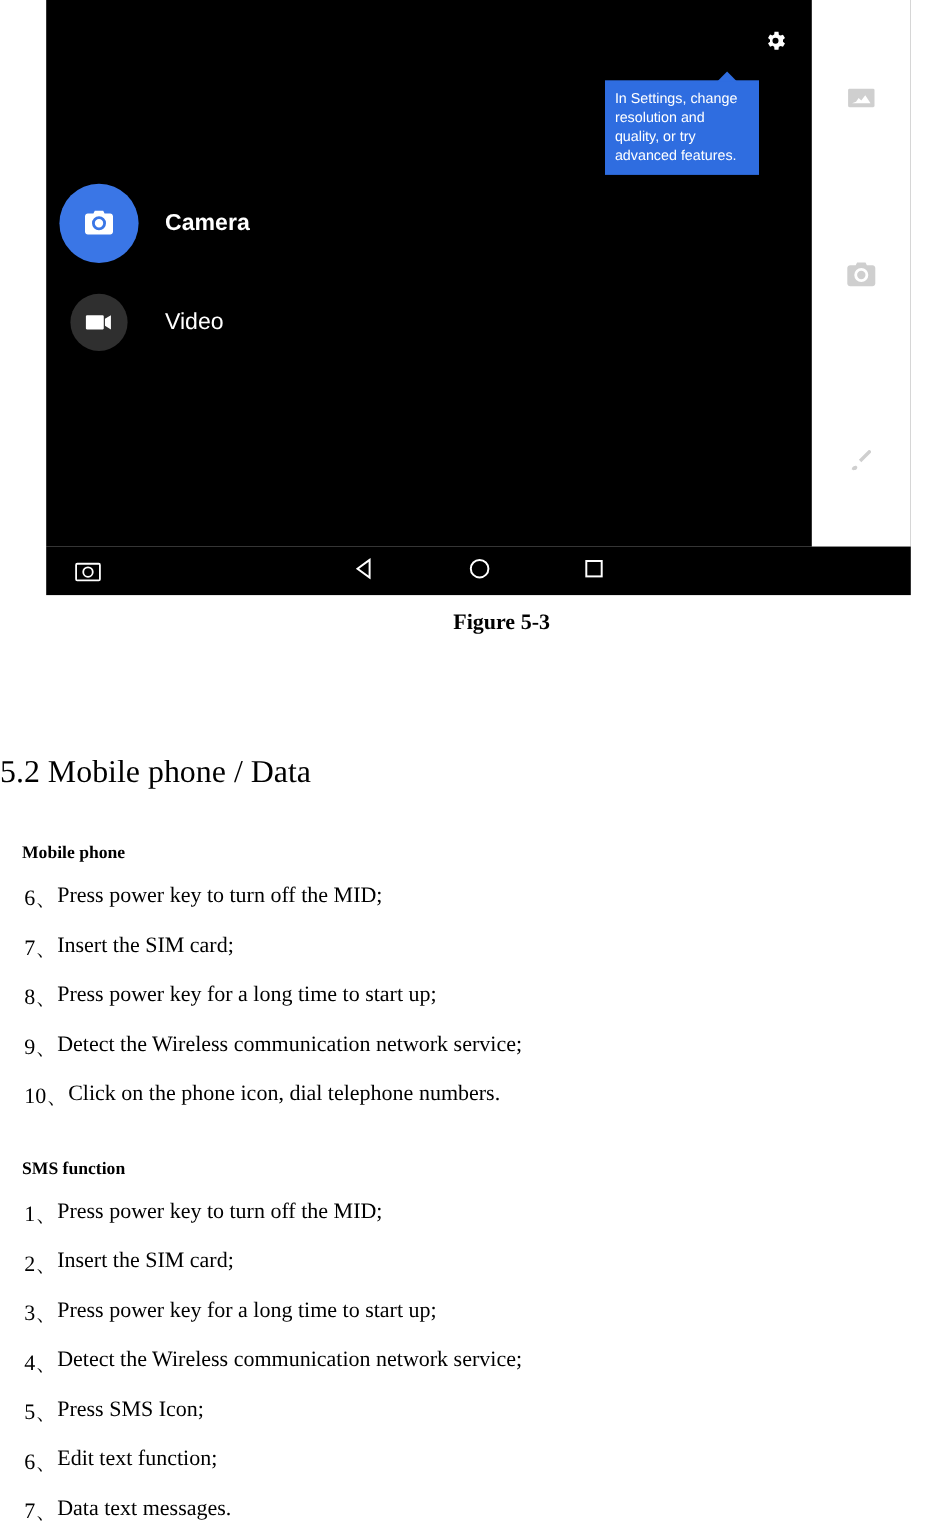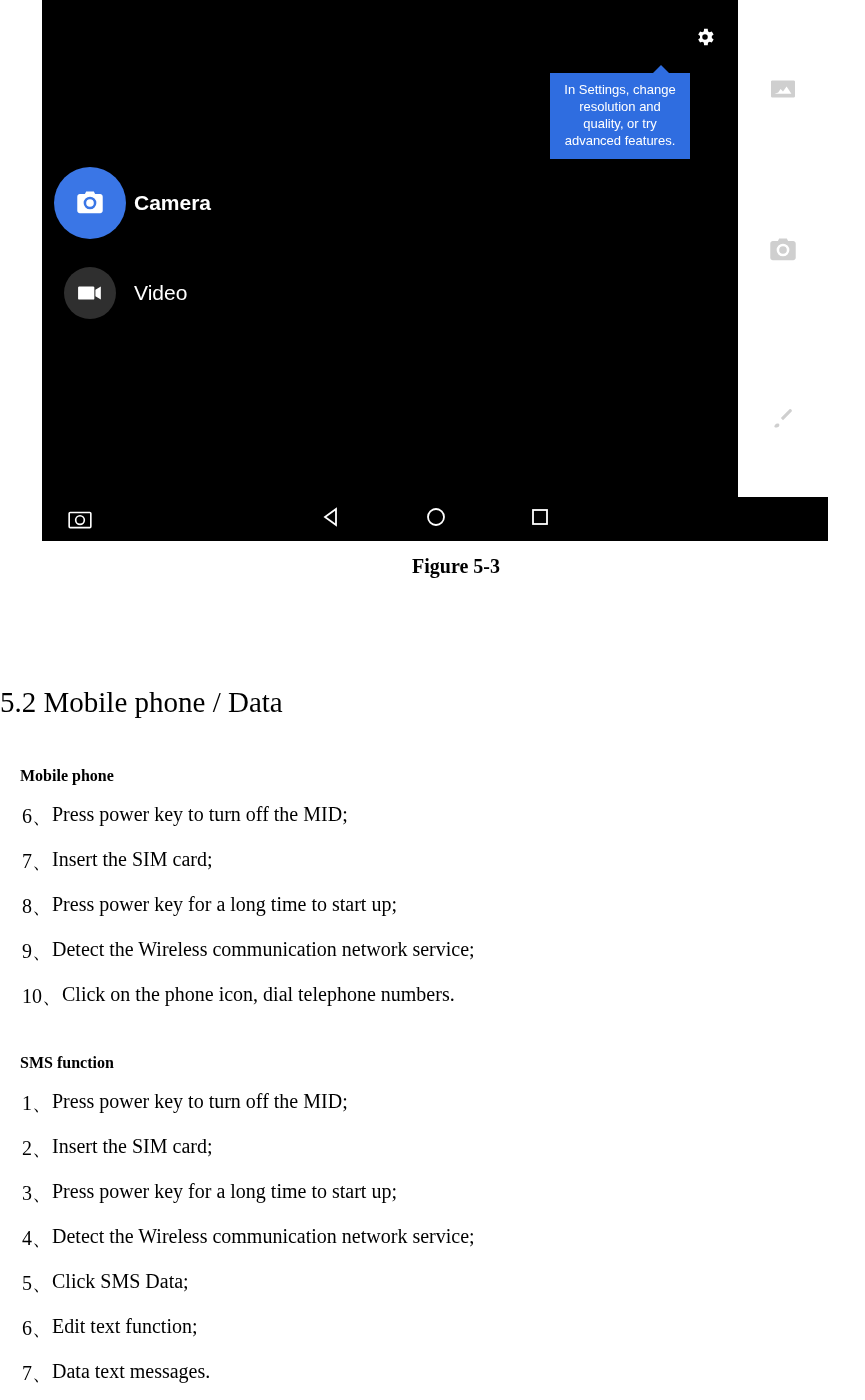--- a/index.html
+++ b/index.html
@@ -27,21 +27,20 @@
       background: #fff;
       position: relative;
     }
     .screenshot-inner {
       position: absolute;
       left: 0;
       top: 0;
       width: 786px;
       height: 497px;
       background: #000;
-      text-align: center;
     }
     
     .right-col {
       position: absolute;
       right: 0;
       top: 0;
       width: 90px;
       height: 497px;
       background: #fff;
     }
@@ -86,21 +85,21 @@
       height: 0;
       border-left: 9px solid transparent;
       border-right: 9px solid transparent;
       border-bottom: 9px solid #2f6de0;
     }
     
     .mode-row {
       position: absolute;
       display: flex;
       align-items: center;
-      gap: 8px;
+      gap: 24px;
       left: 12px;
     }
     .mode-camera { top: 167px; }
     .mode-video { top: 267px; }
     .mode-circle {
       width: 72px;
       height: 72px;
       border-radius: 50%;
       display: flex;
       align-items: center;
@@ -309,21 +308,21 @@
     <div class="num-item">
         <span class="num">3、</span>
         <span>Press power key for a long time to start up;</span>
       </div>
     <div class="num-item">
         <span class="num">4、</span>
         <span>Detect the Wireless communication network service;</span>
       </div>
     <div class="num-item">
         <span class="num">5、</span>
-        <span>Click SMS Data;</span>
+        <span>Press SMS Icon;</span>
       </div>
     <div class="num-item">
         <span class="num">6、</span>
         <span>Edit text function;</span>
       </div>
     <div class="num-item">
         <span class="num">7、</span>
         <span>Data text messages.</span>
       </div>
   </div>

